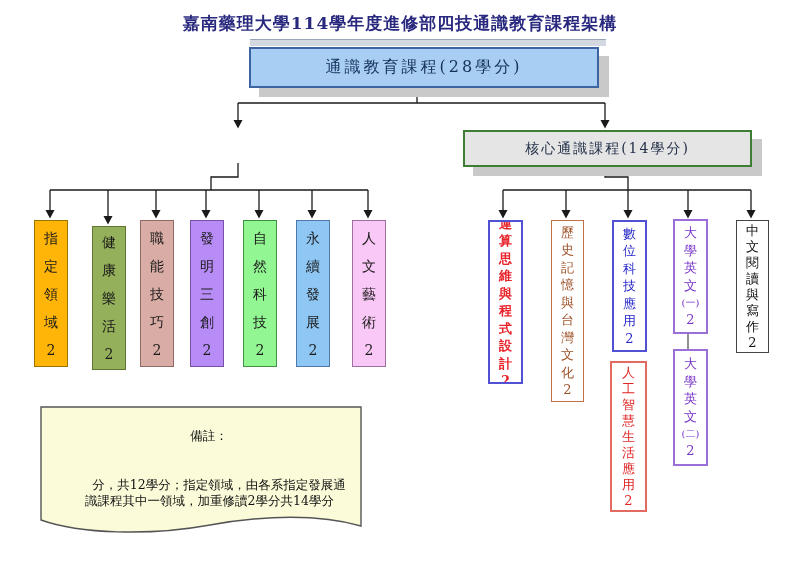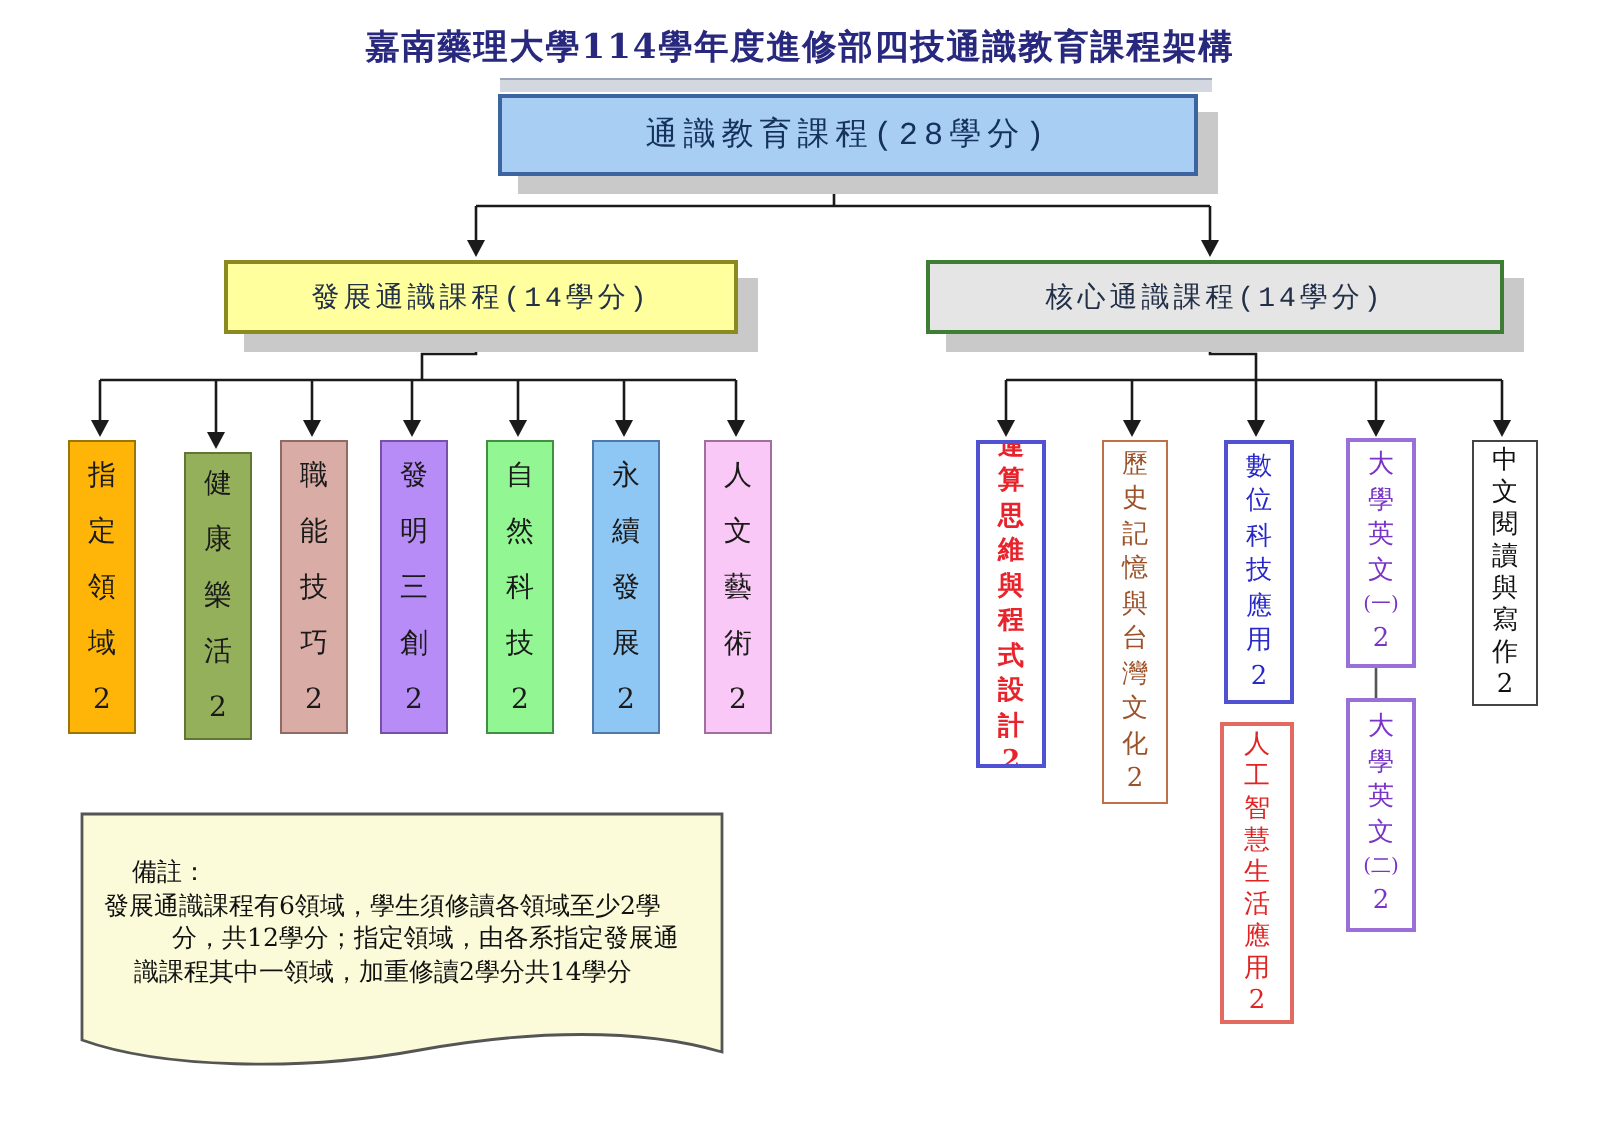--- a/index.html
+++ b/index.html
@@ -4,21 +4,21 @@
 <style>
   html,body{margin:0;padding:0;background:#fff;}
   #canvas{position:relative;width:800px;height:572px;background:#fff;overflow:hidden;
           font-family:"DejaVu Serif","Liberation Serif",serif;border-radius:25px;}
   .abs{position:absolute;}
   #title{left:0;top:12px;width:800px;text-align:center;font-size:17px;font-weight:bold;
          color:#28287E;letter-spacing:1px;}
   #divider{left:250px;top:39px;width:356px;height:6px;background:#D3D8E0;
            border-top:1px solid #97A4BA;}
   .hbox{display:flex;align-items:center;justify-content:center;text-align:center;
-        box-shadow:10px 9px 0 #C9C9C9;font-family:Liberation Mono, monospace;}
+        box-shadow:10px 9px 0 #C9C9C9;}
   #root-box{left:249px;top:47px;width:346px;height:37px;background:#A9CEF4;
             border:2px solid #3C64A0;font-size:16px;letter-spacing:3px;color:#15325B;}
   #dev-box{left:112px;top:130px;width:253px;height:33px;background:#FFFF9E;
            border:2px solid #8A8A21;font-size:14px;letter-spacing:2px;color:#223048;}
   #core-box{left:463px;top:130px;width:285px;height:33px;background:#e5e5e5;
             border:2px solid #3E7D34;font-size:14px;letter-spacing:2px;color:#223048;}
   .vbox{display:flex;flex-direction:column;align-items:center;justify-content:center;
         overflow:hidden;}
   .vert .glyph{display:block;text-align:center;}
   .lh28 .glyph{line-height:28px;font-size:14px;}
@@ -37,22 +37,22 @@
   #r1{left:488px;top:220px;width:31px;height:160px;border:2px solid #5151D4;color:#E8232B;font-weight:bold;}
   #r2{left:551px;top:220px;width:31px;height:180px;border:1px solid #BF7048;color:#9C5228;}
   #r3{left:612px;top:220px;width:31px;height:128px;border:2px solid #5151D4;color:#2828C8;}
   #r4{left:610px;top:361px;width:33px;height:147px;border:2px solid #E26A60;color:#E02424;}
   #r5{left:673px;top:219px;width:31px;height:111px;border:2px solid #9A70D8;color:#7A35C8;}
   #r6{left:673px;top:349px;width:31px;height:113px;border:2px solid #9A70D8;color:#7A35C8;}
   #r7{left:736px;top:220px;width:31px;height:131px;border:1.5px solid #444444;color:#111111;}
   #note-wrap{left:40px;top:406px;width:322px;height:132px;}
   #note-text{left:52px;top:428px;width:300px;font-size:12.5px;line-height:16.5px;color:#111;}
   #note-heading{margin-left:14px;}
-  .note-line{white-space:nowrap;}
-  .ind1{margin-left:34px;} .ind2{margin-left:15px;}
+  .note-line{white-space:nowrap;text-align:center;}
+  .ind1{margin-left:34px;margin-top:32px;} .ind2{margin-left:15px;}
 </style>
 </head>
 <body>
 
 <div id="canvas">
 
   <div id="title" class="abs">嘉南藥理大學114學年度進修部四技通識教育課程架構</div>
   <div id="divider" class="abs"></div>
 
   <svg class="abs" style="left:0;top:0" width="800" height="572">
@@ -94,23 +94,20 @@
       <polygon points="623.5,210 632.5,210 628,218.5"></polygon>
       <polygon points="683.5,210 692.5,210 688,218.5"></polygon>
       <polygon points="746.5,210 755.5,210 751,218.5"></polygon>
     </g>
   </svg>
 
   <div id="root-box" class="abs hbox">
     <span>通識教育課程(28學分)</span>
   </div>
 
-  <div id="dev-box" class="abs hbox">
-    <span>發展通識課程(14學分)</span>
-  </div>
   <div id="core-box" class="abs hbox">
     <span>核心通識課程(14學分)</span>
   </div>
 
   <div id="l1" class="abs vbox vert lh28 lc">
       <span class="glyph">指</span>
       <span class="glyph">定</span>
       <span class="glyph">領</span>
       <span class="glyph">域</span>
       <span class="glyph">2</span>
@@ -227,18 +224,17 @@
       <span class="glyph">寫</span>
       <span class="glyph">作</span>
       <span class="glyph">2</span>
     </div>
 
   <svg id="note-wrap" class="abs" width="322" height="132">
     <path d="M1,1 H321 V120 C280,108 225,109 170,119 C110,130 40,128 1,114 Z" fill="#FBFBDA" stroke="#555555" stroke-width="1.4"></path>
   </svg>
   <div id="note-text" class="abs">
     <div id="note-heading" class="note-line">備註：</div>
-    <div class="note-line">發展通識課程有6領域，學生須修讀各領域至少2學</div>
     <div class="note-line ind1">分，共12學分；指定領域，由各系指定發展通</div>
     <div class="note-line ind2">識課程其中一領域，加重修讀2學分共14學分</div>
   </div>
 
 </div>
 
 </body></html>

